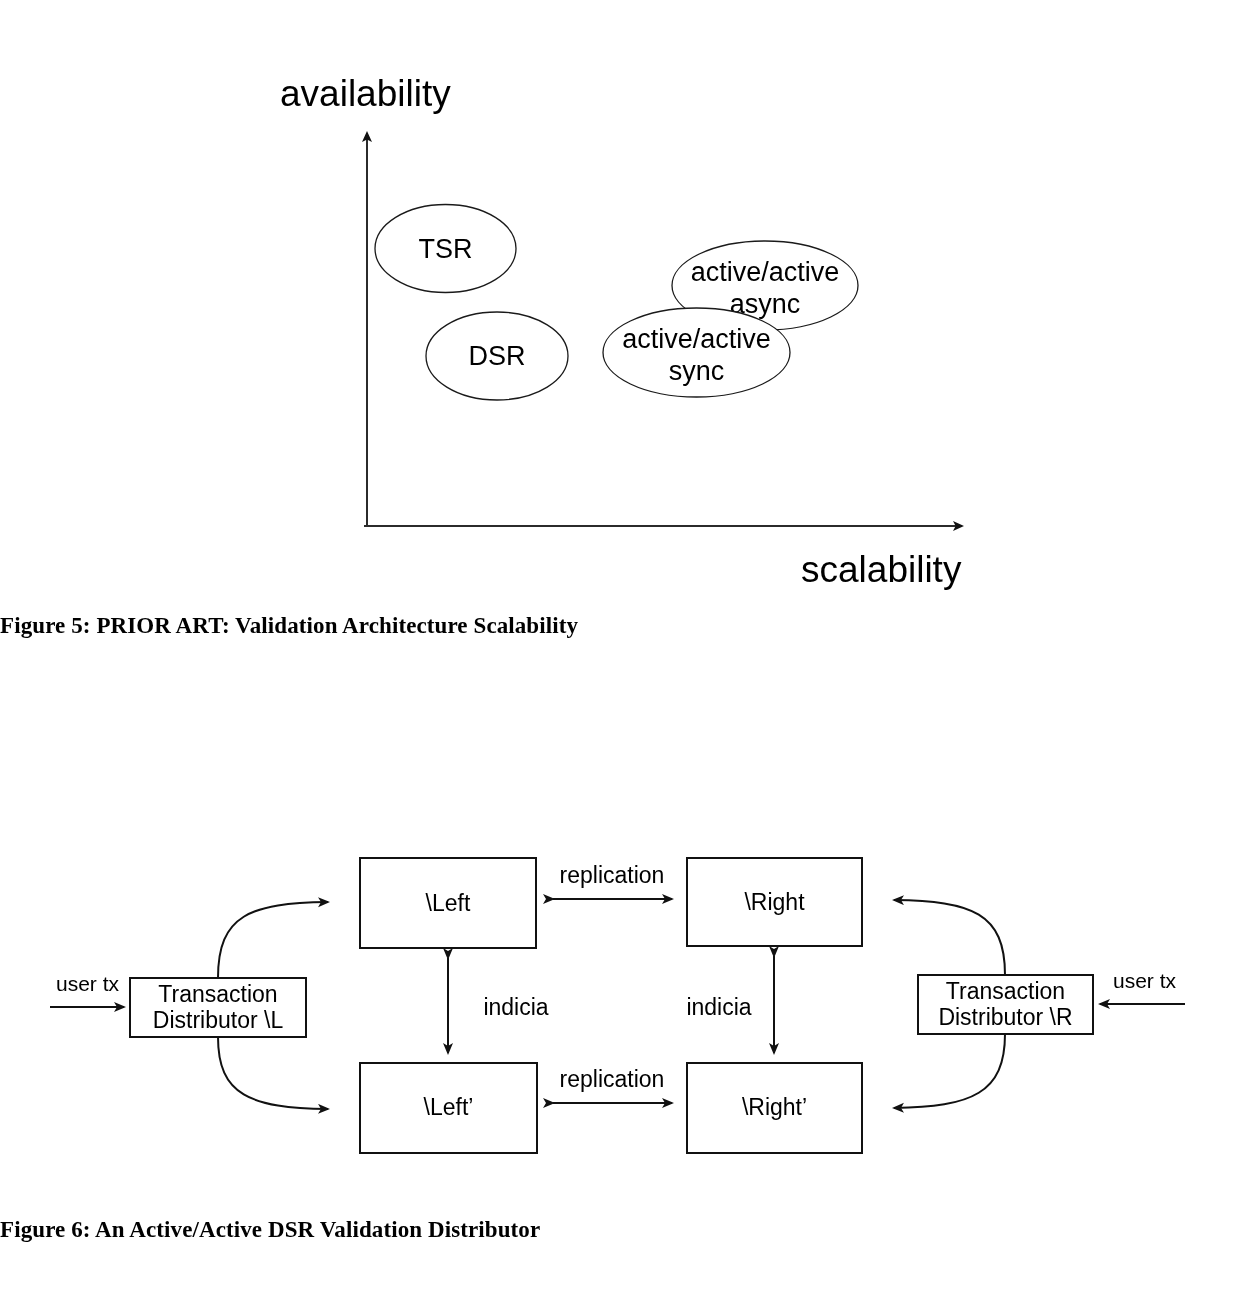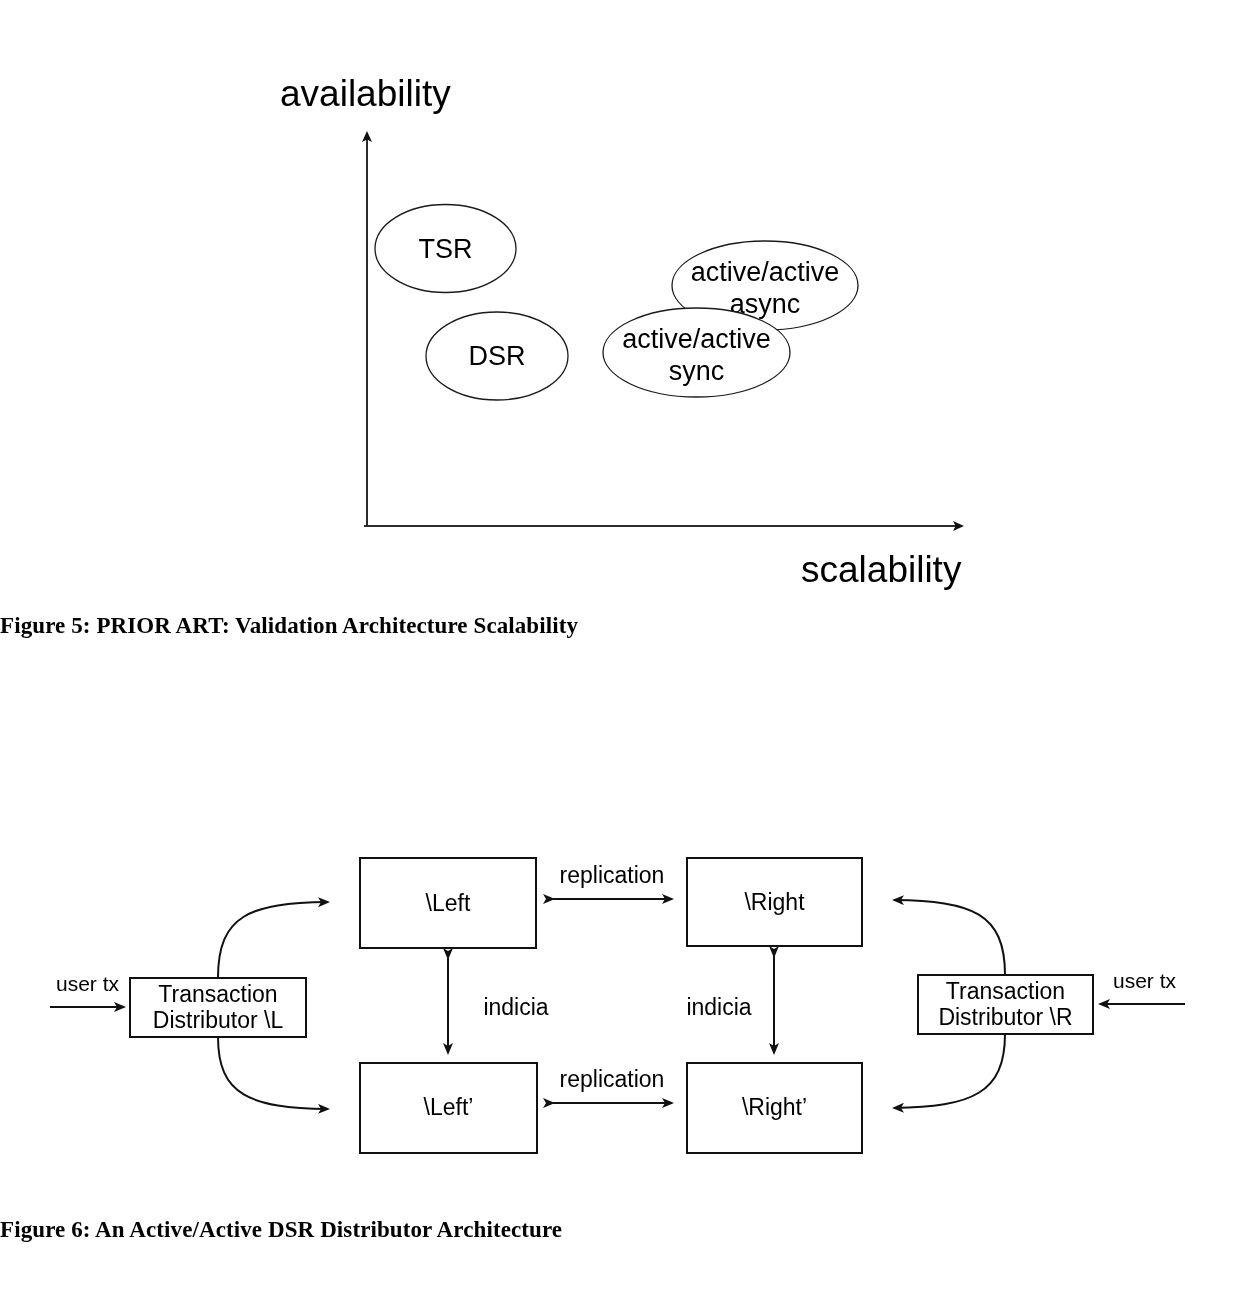--- a/index.html
+++ b/index.html
@@ -196,15 +196,15 @@
       <line class="conn" x1="448" y1="163" x2="448" y2="258" marker-start="url(#arrowOpen6)" marker-end="url(#arrowOpen6)"></line>
       <text class="edge-label" x="516" y="220" text-anchor="middle">indicia</text>
     </g>
 
     <g>
       <line class="conn" x1="774" y1="161" x2="774" y2="258" marker-start="url(#arrowOpen6)" marker-end="url(#arrowOpen6)"></line>
       <text class="edge-label" x="719" y="220" text-anchor="middle">indicia</text>
     </g>
   </svg>
 
-  <div class="caption" id="fig6-caption">Figure 6: An Active/Active DSR Distributor Architecture</div>
+  <div class="caption" id="fig6-caption">Figure 6: An Active/Active DSR Validation Distributor</div>
 
 </div>
 
 </body></html>

